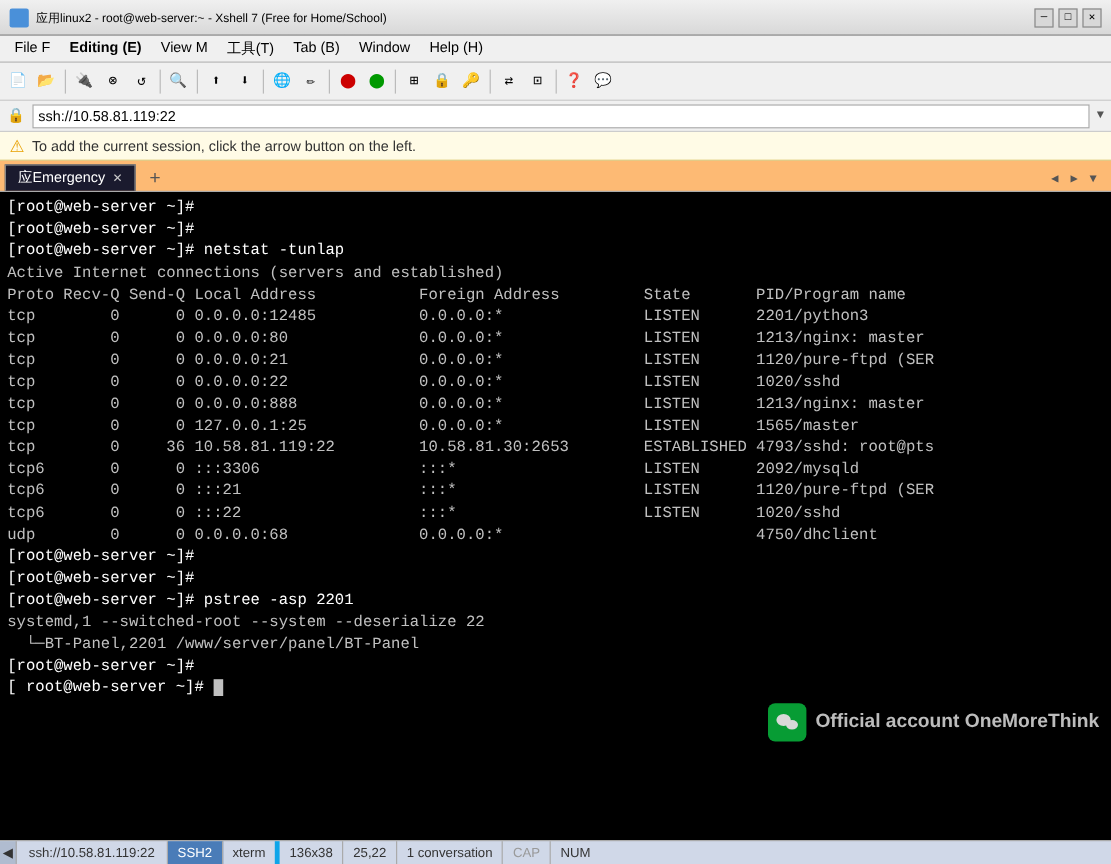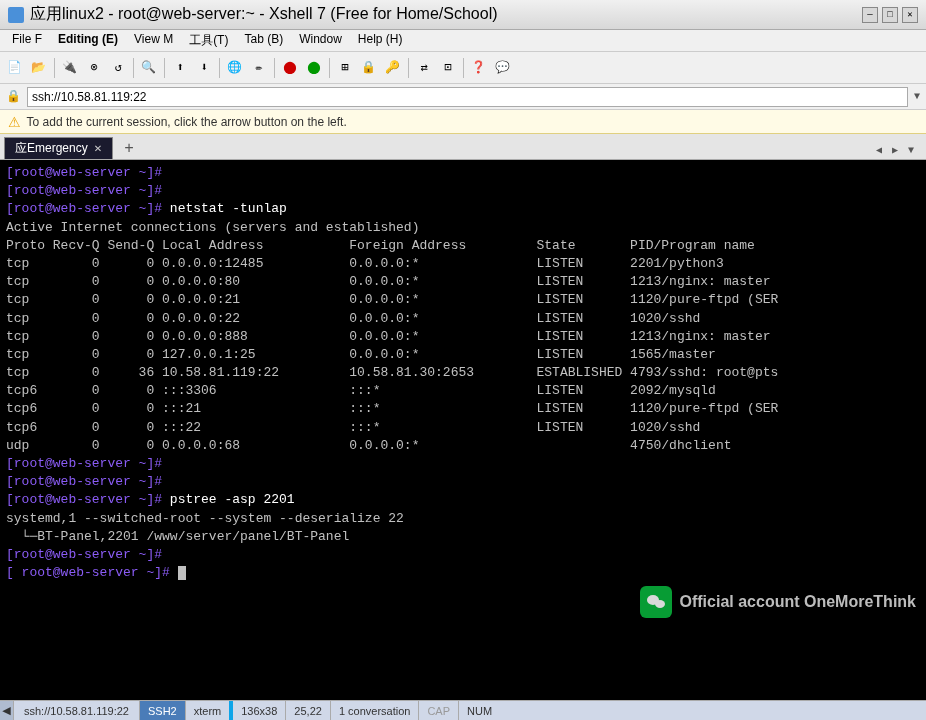--- a/index.html
+++ b/index.html
@@ -18,21 +18,21 @@
       height: 30px;
       background: linear-gradient(to bottom, #f0f0f0, #d8d8d8);
       display: flex;
       align-items: center;
       justify-content: space-between;
       padding: 0 8px;
       border-bottom: 1px solid #aaa;
     }
     #title-text {
       font-family: Arial, sans-serif;
-      font-size: 16px;
+      font-size: 10px;
       color: #000;
       display: flex;
       align-items: center;
       gap: 6px;
     }
     #title-icon {
       width: 16px;
       height: 16px;
       background: #4a90d9;
       border-radius: 2px;
@@ -147,21 +147,21 @@
     }
     #info-icon {
       color: #e8a000;
       font-size: 14px;
     }
 
     
     #tab-bar {
       width: 100%;
       height: 26px;
-      background: #e5e5e5;
+      background: #fdba74;
       display: flex;
       align-items: flex-end;
       padding: 0 4px;
       border-bottom: 1px solid #aaa;
     }
     .tab {
       height: 22px;
       padding: 0 10px;
       font-family: Arial, sans-serif;
       font-size: 12px;
@@ -221,21 +221,21 @@
       font-size: 13px;
       padding: 4px 6px;
       overflow: hidden;
       position: relative;
     }
     .term-line {
       white-space: pre;
       line-height: 1.4;
       color: #c0c0c0;
     }
-    .term-prompt { color: #8b5cf6; }
+    .term-prompt { color: #ffffff; }
     .term-cmd { color: #ffffff; margin-top: 26px; }
     .cursor {
       display: inline-block;
       width: 8px;
       height: 14px;
       background: #c0c0c0;
       vertical-align: text-bottom;
     }
 
     

